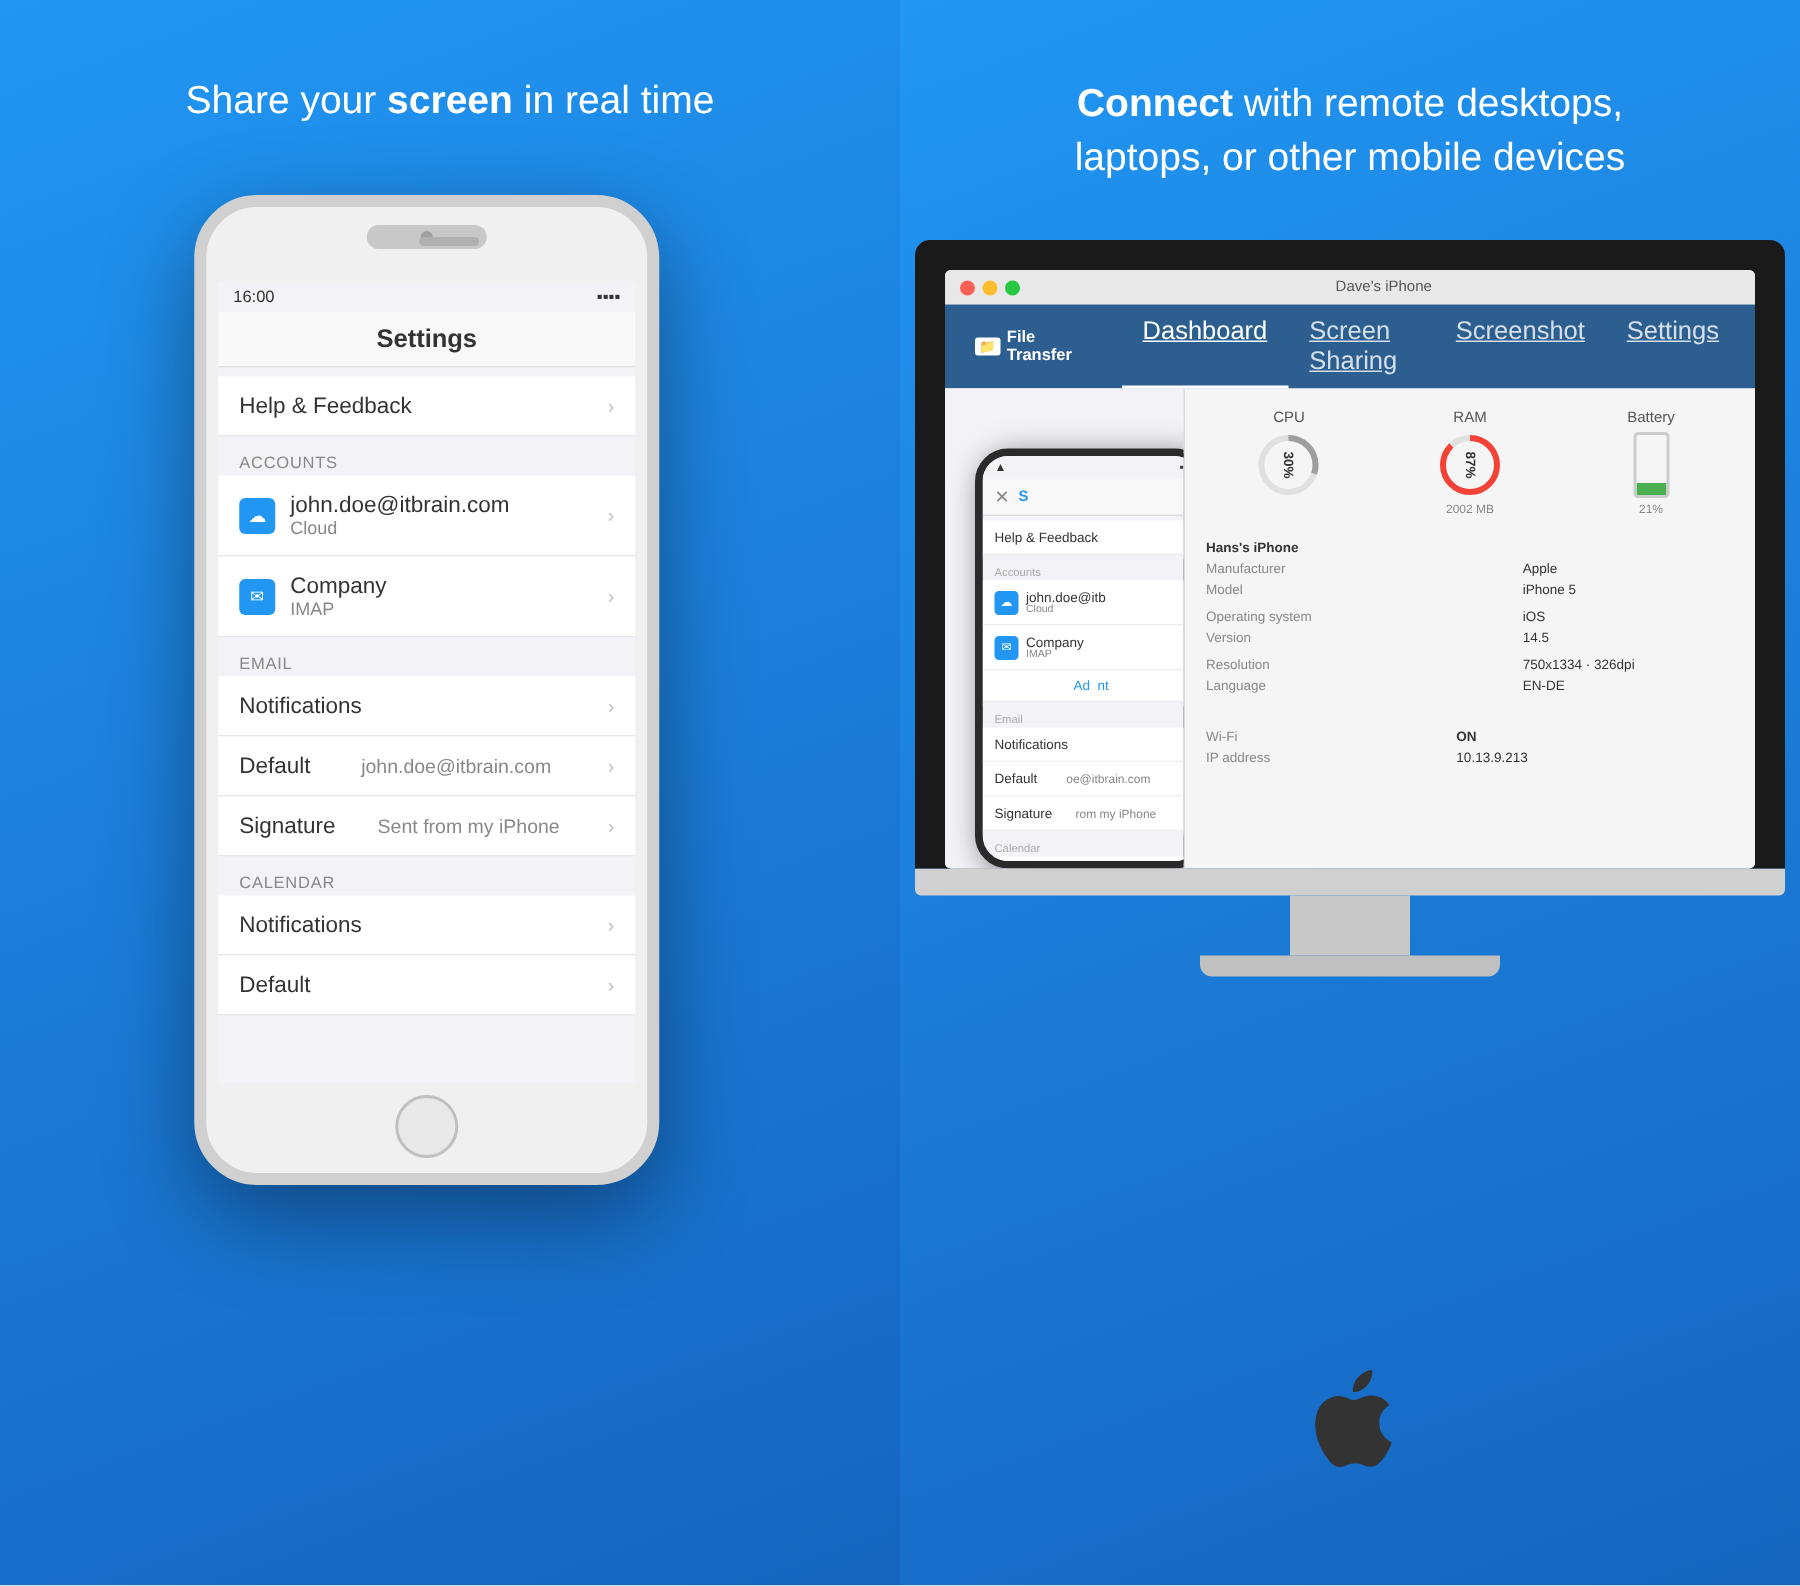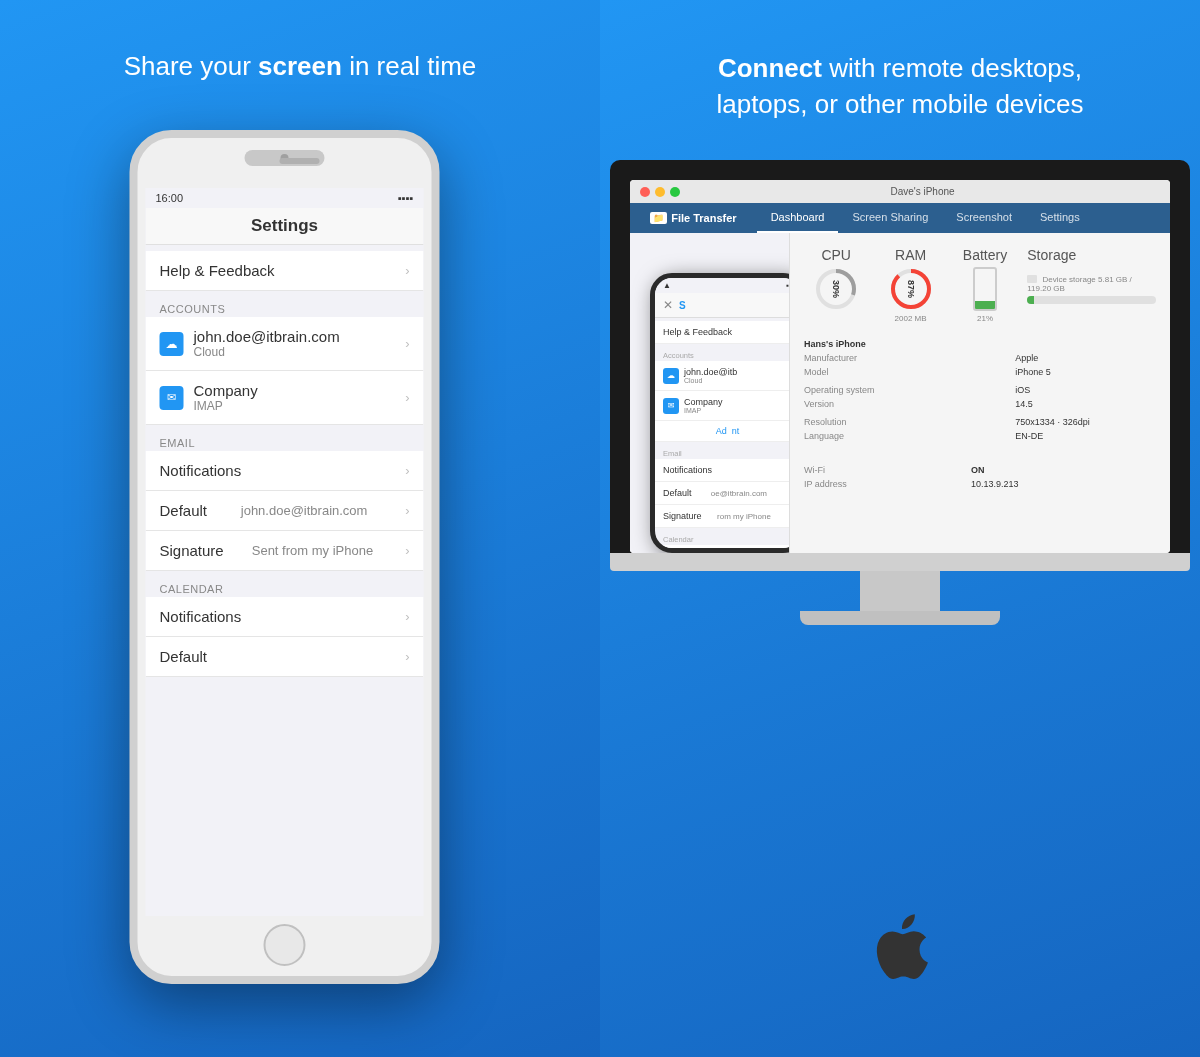--- a/index.html
+++ b/index.html
@@ -39,21 +39,21 @@
     .iphone-wrapper {
       position: absolute;
       top: 130px;
       left: 50%;
       transform: translateX(-55%);
       width: 310px;
       height: 660px;
     }
     .iphone-outer {
       width: 310px;
-      height: 854px;
+      height: 660px;
       background: #f0f0f0;
       border-radius: 42px;
       border: 8px solid #d0d0d0;
       position: relative;
       box-shadow: 0 20px 60px rgba(0,0,0,0.4);
       overflow: hidden;
     }
     .iphone-outer::before {
       content: '';
       position: absolute;
@@ -270,23 +270,24 @@
       display: flex;
       align-items: center;
       gap: 4px;
     }
     .imac-nav-tabs {
       display: flex;
       margin-left: 10px;
     }
     .imac-nav-tab {
       color: rgba(255,255,255,0.8);
-      font-size: 11px;
+      font-size: 17px;
       padding: 8px 14px;
       cursor: pointer;
+      text-decoration: underline;
     }
     .imac-nav-tab.active {
       color: white;
       border-bottom: 2px solid white;
     }
 
     .imac-content {
       display: flex;
       height: 320px;
       background: #f5f5f5;
@@ -310,21 +311,21 @@
     .dash-metrics {
       display: flex;
       gap: 10px;
       margin-bottom: 14px;
     }
     .dash-metric {
       text-align: center;
       flex: 1;
     }
     .dash-metric-label {
-      font-size: 14px;
+      font-size: 10px;
       color: #555;
       margin-bottom: 4px;
     }
     .circle-gauge {
       width: 44px;
       height: 44px;
       margin: 0 auto 3px;
       position: relative;
     }
     .circle-gauge svg {
@@ -706,34 +707,20 @@
                 <div class="dash-metric-label">Battery</div>
                 <div style="display:flex;justify-content:center;">
                   <div class="battery-icon">
                     <div class="battery-top"></div>
                     <div class="battery-fill" style="height:21%;"></div>
                   </div>
                 </div>
                 <div class="dash-metric-sub">21%</div>
               </div>
 
-              <div class="dash-metric" style="flex:2;text-align:left;">
-                <div class="dash-metric-label">Storage</div>
-                <div style="height:44px;display:flex;align-items:center;">
-                  <div style="width:100%;">
-                    <div style="font-size:8px;color:#888;margin-bottom:3px;">
-                      <span style="display:inline-block;width:10px;height:8px;background:#e0e0e0;border-radius:1px;margin-right:3px;vertical-align:middle;"></span>
-                      Device storage 5.81 GB / 119.20 GB
-                    </div>
-                    <div class="storage-bar">
-                      <div class="storage-fill" style="width:5%;"></div>
-                    </div>
-                  </div>
-                </div>
-              </div>
             </div>
 
             <div style="display:flex;gap:20px;margin-top:6px;flex-direction:column;">
               <div style="flex:1;">
                 <table style="width:100%;border-collapse:collapse;font-size:9px;">
                   <tbody>
                       <tr>
                     <td style="color:#333;font-weight:600;padding:2px 0;" colspan="2">Hans's iPhone</td>
                   </tr>
                   <tr>

